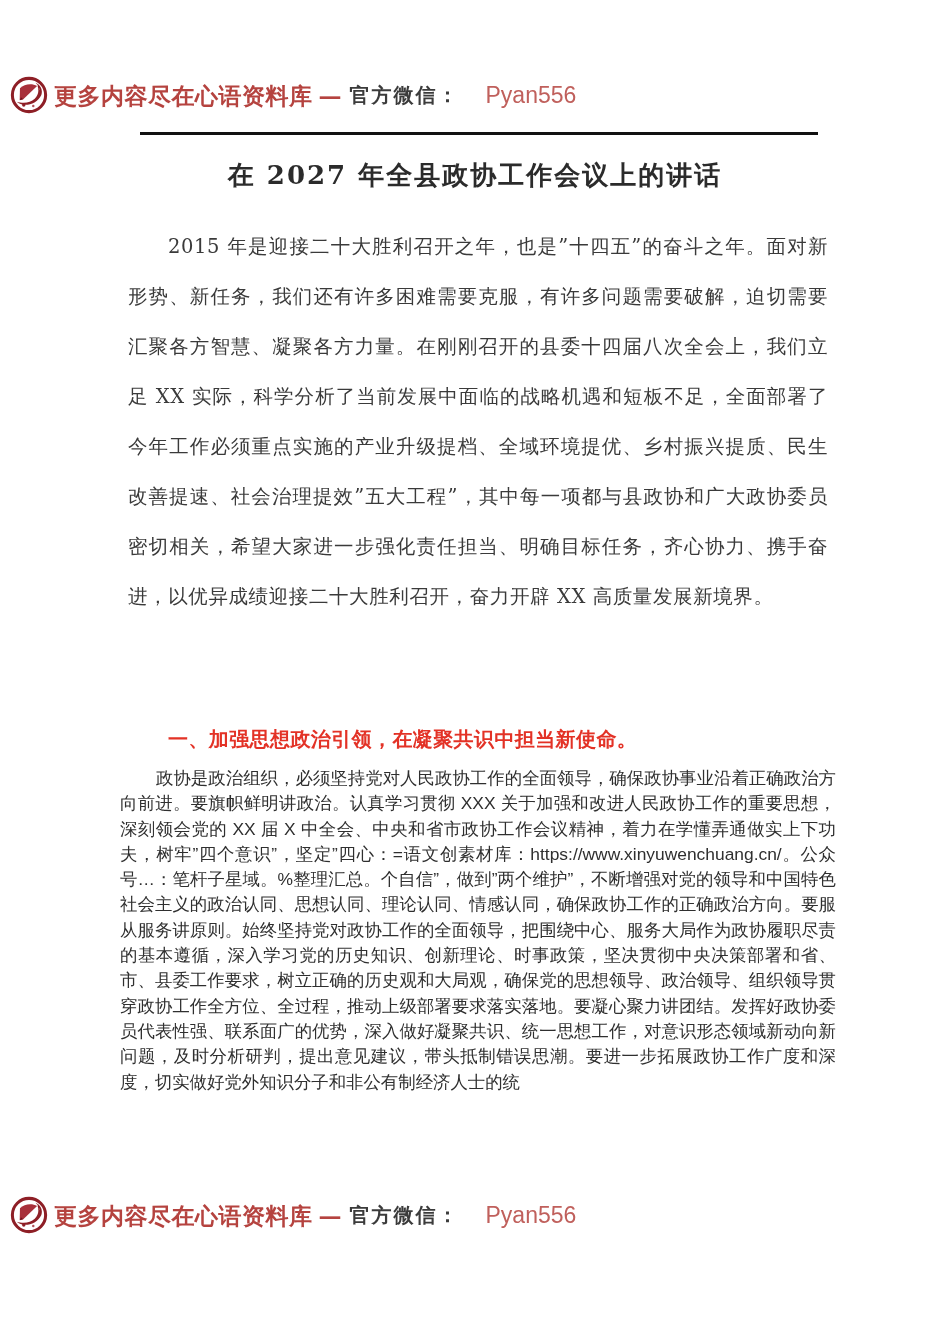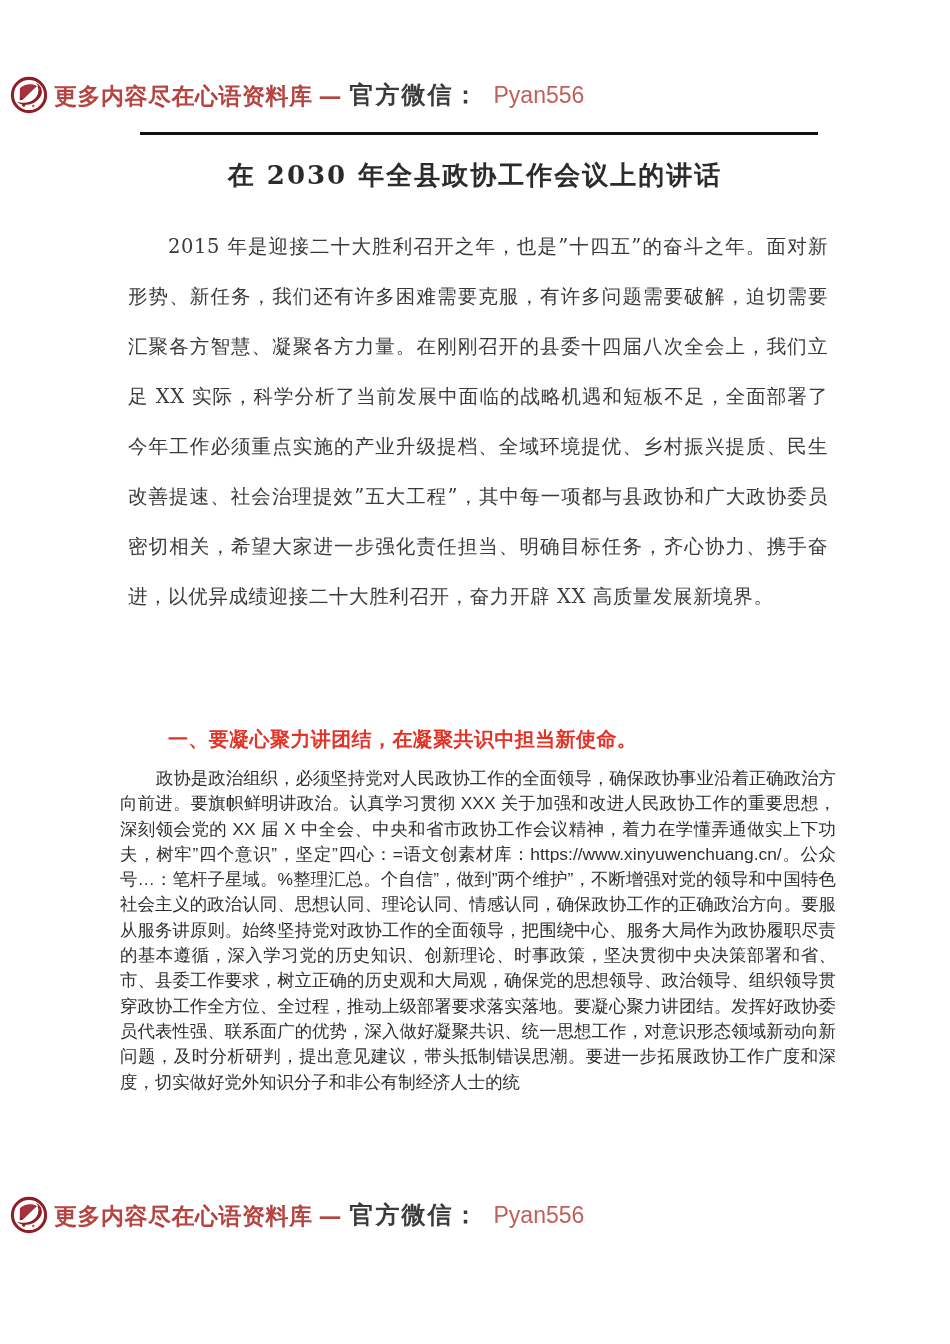--- a/index.html
+++ b/index.html
@@ -58,35 +58,35 @@
     line-height: 1;
   }
   .wm-text-dash {
     font-size: 23px;
     font-weight: 700;
     color: #b5433f;
     line-height: 1;
   }
   .wm-text-wx {
     font-family: "DejaVu Serif", "Liberation Serif", serif;
-    font-size: 24px;
+    font-size: 20px;
     font-weight: 700;
     color: #3b3b3b;
     letter-spacing: 2px;
     line-height: 1;
     margin-left: 2px;
   }
   .wm-text-id {
     font-family: "Liberation Sans", "DejaVu Sans", sans-serif;
     font-size: 23px;
     font-weight: 400;
     color: #c0605c;
     letter-spacing: 0px;
     line-height: 1;
-    margin-left: 8px;
+    margin-left: 20px;
   }
 
   
   .rule {
     position: absolute;
     left: 140px;
     top: 132px;
     width: 678px;
     height: 3px;
     background: #111111;
@@ -175,25 +175,25 @@
       </span>
       <span class="wm-text-cn">更多内容尽在心语资料库</span>
       <span class="wm-text-dash">—</span>
       <span class="wm-text-wx">官方微信：</span>
       <span class="wm-text-id">Pyan556</span>
     </div>
   </div>
 
   <div class="rule"></div>
 
-  <div class="doc-title">在 2030 年全县政协工作会议上的讲话</div>
+  <div class="doc-title">在 2027 年全县政协工作会议上的讲话</div>
 
   <div class="body-loose">2015 年是迎接二十大胜利召开之年，也是”十四五”的奋斗之年。面对新形势、新任务，我们还有许多困难需要克服，有许多问题需要破解，迫切需要汇聚各方智慧、凝聚各方力量。在刚刚召开的县委十四届八次全会上，我们立足 XX 实际，科学分析了当前发展中面临的战略机遇和短板不足，全面部署了今年工作必须重点实施的产业升级提档、全域环境提优、乡村振兴提质、民生改善提速、社会治理提效”五大工程”，其中每一项都与县政协和广大政协委员密切相关，希望大家进一步强化责任担当、明确目标任务，齐心协力、携手奋进，以优异成绩迎接二十大胜利召开，奋力开辟 XX 高质量发展新境界。</div>
 
-  <div class="heading-red">一、要凝心聚力讲团结，在凝聚共识中担当新使命。</div>
+  <div class="heading-red">一、加强思想政治引领，在凝聚共识中担当新使命。</div>
 
   <div class="body-dense">政协是政治组织，必须坚持党对人民政协工作的全面领导，确保政协事业沿着正确政治方向前进。要旗帜鲜明讲政治。认真学习贯彻 XXX 关于加强和改进人民政协工作的重要思想，深刻领会党的 XX 届 X 中全会、中央和省市政协工作会议精神，着力在学懂弄通做实上下功夫，树牢”四个意识”，坚定”四心：=语文创素材库：https://www.xinyuwenchuang.cn/。公众号…：笔杆子星域。%整理汇总。个自信”，做到”两个维护”，不断增强对党的领导和中国特色社会主义的政治认同、思想认同、理论认同、情感认同，确保政协工作的正确政治方向。要服从服务讲原则。始终坚持党对政协工作的全面领导，把围绕中心、服务大局作为政协履职尽责的基本遵循，深入学习党的历史知识、创新理论、时事政策，坚决贯彻中央决策部署和省、市、县委工作要求，树立正确的历史观和大局观，确保党的思想领导、政治领导、组织领导贯穿政协工作全方位、全过程，推动上级部署要求落实落地。要凝心聚力讲团结。发挥好政协委员代表性强、联系面广的优势，深入做好凝聚共识、统一思想工作，对意识形态领域新动向新问题，及时分析研判，提出意见建议，带头抵制错误思潮。要进一步拓展政协工作广度和深度，切实做好党外知识分子和非公有制经济人士的统</div>
 
   <div class="wm-band footer">
     <div class="wm-inner">
       <span class="wm-logo">
         <svg width="38" height="38" viewBox="0 0 40 40" aria-hidden="true">
           <circle cx="20" cy="20" r="17.5" fill="none" stroke="#8e1f26" stroke-width="3.2"></circle>
           <path d="M7 27 C13 33 28 31 33 20 C35 15 32 9 27 7 C31 12 31 19 26 24 C21 29 13 29 7 27 Z" fill="#8e1f26"></path>
           <path d="M9.5 12 C14 6.5 24 6 29.5 9.5 L13.5 25.5 L9 26.5 Z" fill="#ffffff"></path>

